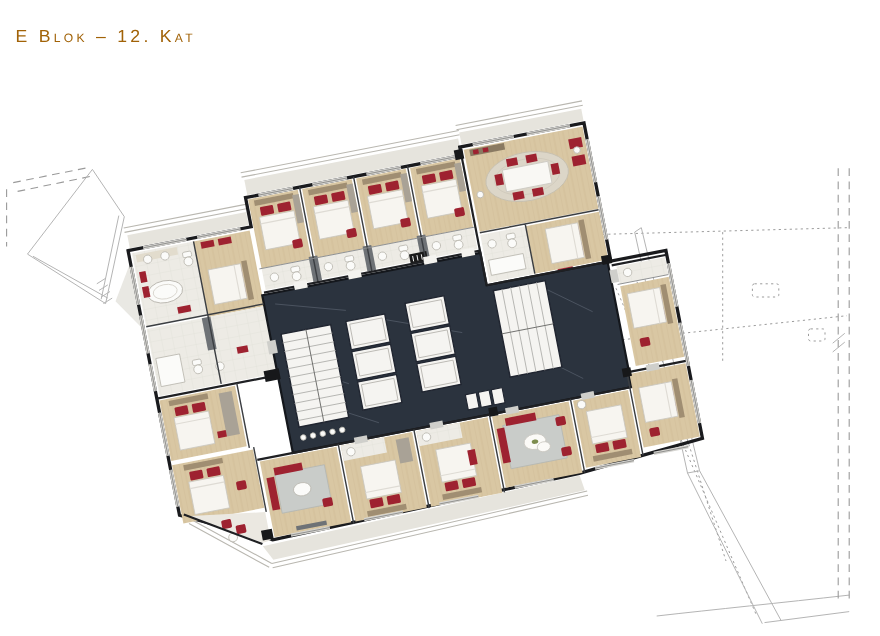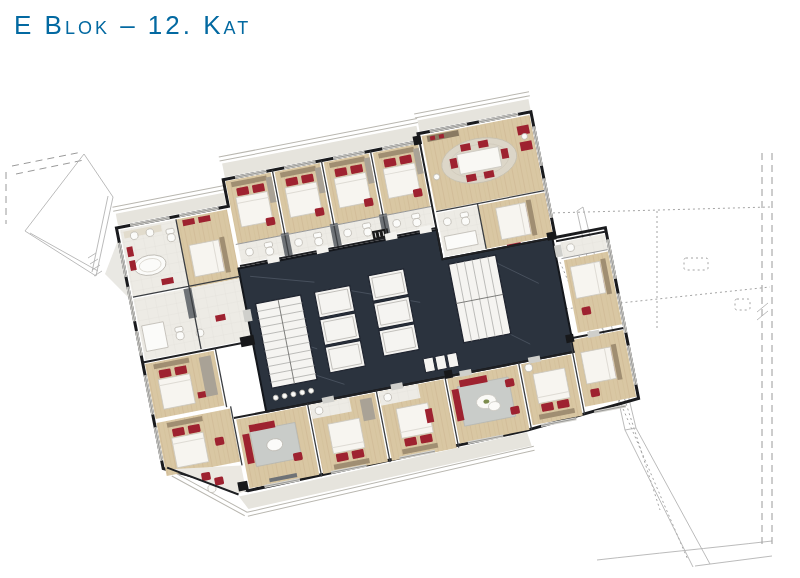--- a/index.html
+++ b/index.html
@@ -1,19 +1,19 @@
 <!DOCTYPE html>
 <html><head>
 <meta charset="utf-8">
 <style>
   html,body{margin:0;padding:0;background:#ffffff;}
   #screen{position:relative;width:800px;height:578px;background:#ffffff;overflow:hidden;
           font-family:"Liberation Sans",sans-serif;}
-  #plan-title{position:absolute;left:14px;top:10px;font-size:26px;font-weight:300;
-              font-variant:small-caps;letter-spacing:3px;color:#0369a1;}
+  #plan-title{position:absolute;left:14px;top:25px;font-size:16px;font-weight:300;
+              font-variant:small-caps;letter-spacing:3px;color:#a16207;}
   svg{position:absolute;left:0;top:0;}
   .ctx{stroke:#b3b3b3;stroke-width:0.9;fill:none;}
   .ctxdot{stroke:#9a9a9a;stroke-width:0.9;fill:none;stroke-dasharray:2 3;}
   .ctxdash{stroke:#9a9a9a;stroke-width:1;fill:none;stroke-dasharray:7 5;}
   .wallmain{stroke:#1a1b1e;stroke-width:3;fill:none;stroke-linejoin:miter;}
   .wall2{stroke:#1f2023;stroke-width:2;fill:none;}
   .wall1{stroke:#3b3e42;stroke-width:1.3;fill:none;}
   .wallthin{stroke:#8a8c8e;stroke-width:0.8;fill:none;}
   .rail{stroke:#b9b7b0;stroke-width:1;fill:none;}
   .winlight{stroke:#d6d5d1;stroke-width:3;fill:none;}

